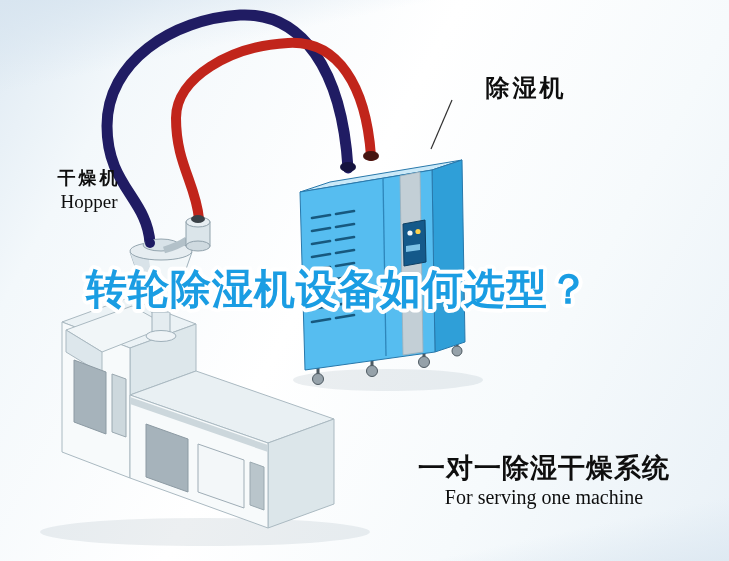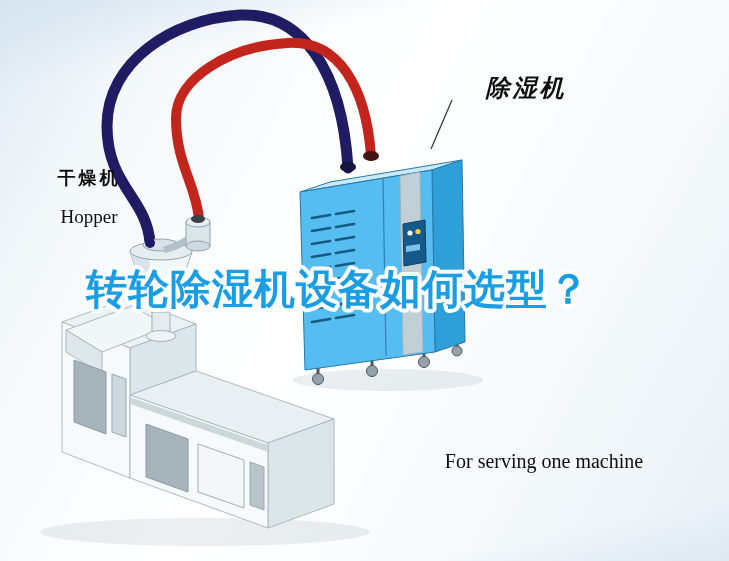--- a/index.html
+++ b/index.html
@@ -17,26 +17,26 @@
       linear-gradient(168deg, #d8e5f0 0%, rgba(255,255,255,0) 13%),
       linear-gradient(348deg, #dee9f2 0%, rgba(255,255,255,0) 9%);
     pointer-events: none;
   }
   .layer { position: absolute; left: 0; top: 0; }
   .diagram-layer { z-index: 1; }
   .headline-layer { z-index: 2; }
   .label { position: absolute; z-index: 3; text-align: center; color: #0e0e0e; }
   .label .zh { font-weight: bold; font-family: "Liberation Sans", sans-serif; }
   .label .en { font-family: "Liberation Serif", serif; }
-  .label-dehumidifier { left: 450px; top: 72px; width: 152px; font-style: italic; }
+  .label-dehumidifier { left: 450px; top: 72px; width: 152px; }
   .label-dehumidifier .zh { font-size: 24px; letter-spacing: 3px; }
   .label-dehumidifier .en { font-size: 21px; margin-top: 1px; }
   .label-dryer { left: 38px; top: 166px; width: 102px; }
   .label-dryer .zh { font-size: 18px; letter-spacing: 3px; }
-  .label-dryer .en { font-size: 19px; margin-top: 16px; }
+  .label-dryer .en { font-size: 19px; margin-top: 1px; }
   .label-system { left: 396px; top: 450px; width: 296px; }
   .label-system .zh { font-size: 27px; letter-spacing: 1px; }
   .label-system .en { font-size: 20px; }
 </style>
 </head>
 <body>
 
 <div class="stage">
 
   <svg class="layer diagram-layer" width="729" height="561" viewBox="0 0 729 561">
@@ -120,16 +120,17 @@
   <div class="label label-dehumidifier">
     <div class="zh">除湿机</div>
   </div>
 
   <div class="label label-dryer">
     <div class="zh">干燥机</div>
     <div class="en">Hopper</div>
   </div>
 
   <div class="label label-system">
+    <div class="zh">一对一除湿干燥系统</div>
     <div class="en">For serving one machine</div>
   </div>
 
 </div>
 
 </body></html>

